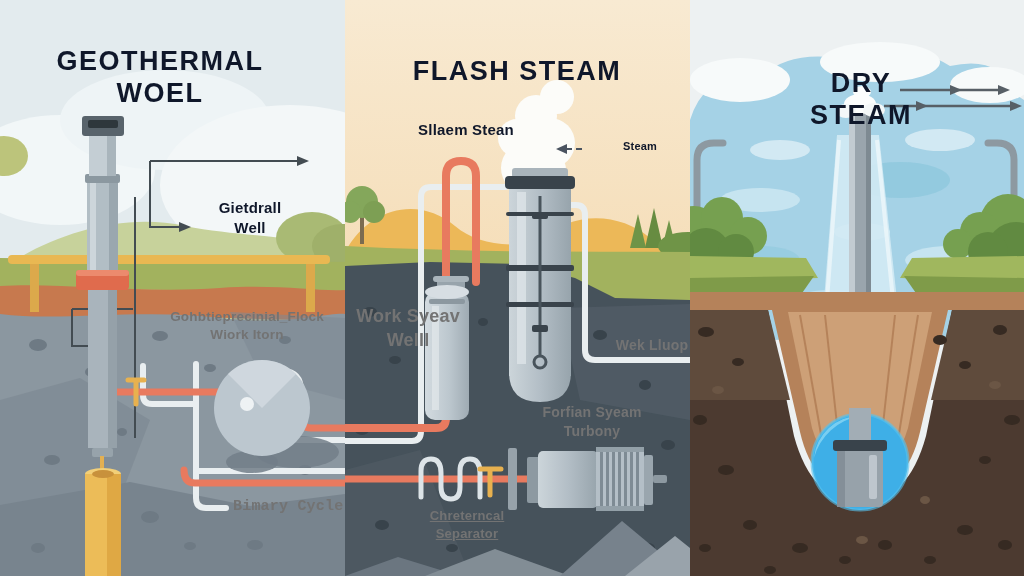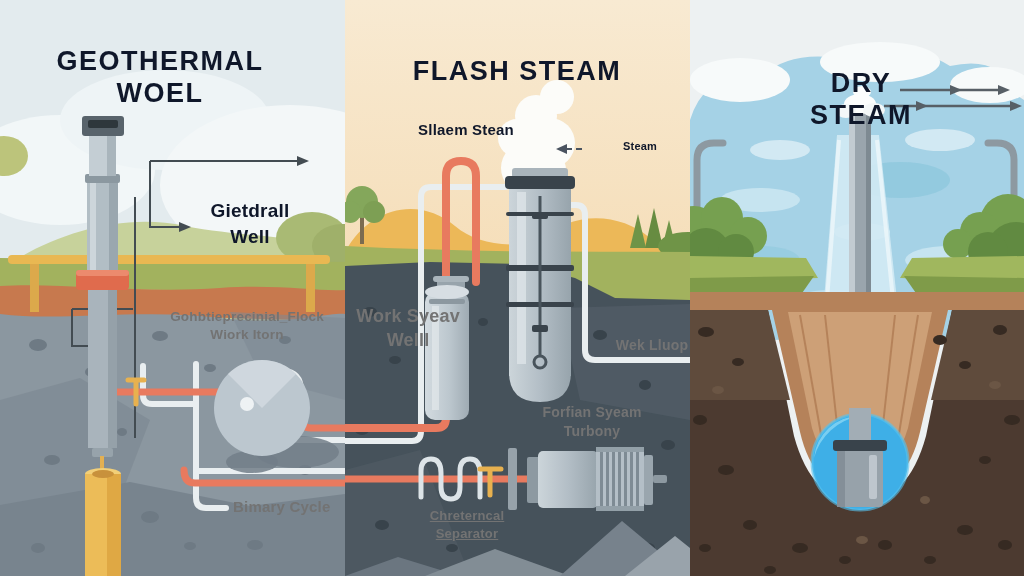--- a/index.html
+++ b/index.html
@@ -377,25 +377,25 @@
     <polygon points="928,106 916,101 916,111" fill="#575f66"></polygon>
   </g>
 </g>
 </svg>
 
 <div class="lbl title dark" style="left:160px;top:46px;">GEOTHERMAL
 WOEL</div>
 <div class="lbl title dark" style="left:517px;top:56px;text-align:center;">FLASH STEAM</div>
 <div class="lbl title dark" style="left:861px;top:68px;">DRY STEAM</div>
 
-<div class="lbl dark" style="left:250px;top:198px;font-size:19px;">Gietdrall
+<div class="lbl dark" style="left:250px;top:198px;font-size:15px;">Gietdrall
 Well</div>
 <div class="lbl light" style="left:247px;top:308px;font-size:13.5px;">Gohbtieprecinial_Flock
 Wiork Itorn</div>
-<div class="lbl light la" style="left:233px;top:497px;font-size:15px;">Bimary Cycle</div>
+<div class="lbl light la" style="left:233px;top:497px;font-size:15px;font-family:Liberation Mono, monospace;">Bimary Cycle</div>
 
 <div class="lbl dark" style="left:466px;top:120px;font-size:15px;">Sllaem Stean</div>
 <div class="lbl dark la" style="left:623px;top:139px;font-size:11px;">Steam</div>
 <div class="lbl light" style="left:408px;top:304px;font-size:18px;">Work Syeav
 Welll</div>
 <div class="lbl light" style="left:652px;top:336px;font-size:14px;">Wek Lluop</div>
 <div class="lbl light" style="left:592px;top:403px;font-size:14px;">Forfian Syeam
 Turbony</div>
 <div class="lbl light" style="left:467px;top:507px;font-size:13px;text-decoration:underline;">Chreterncal
 Separator</div>

